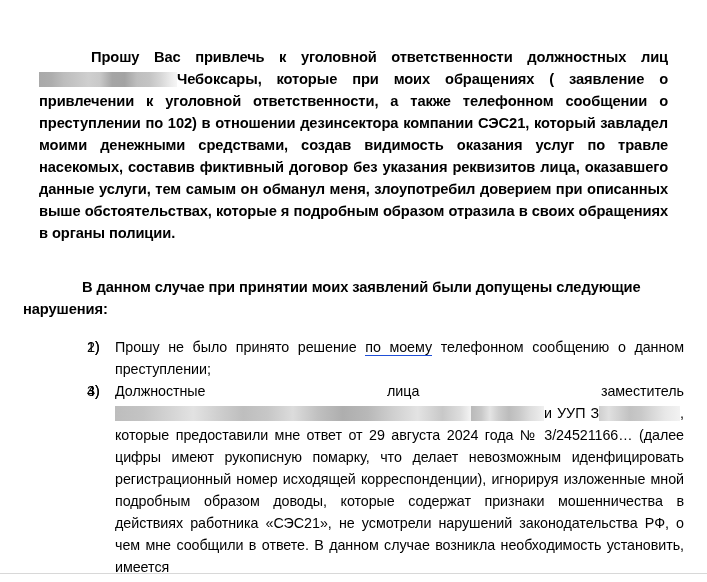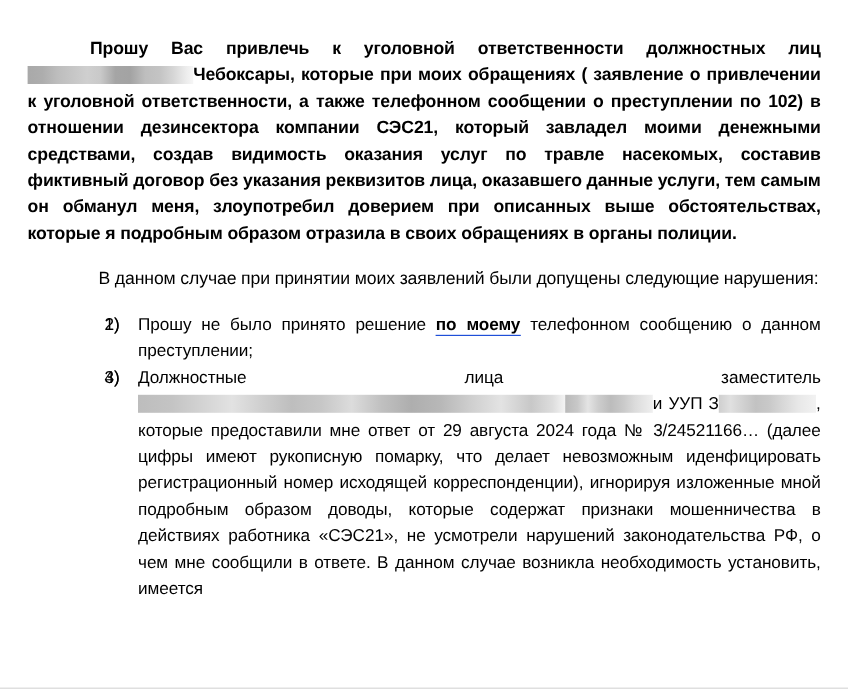--- a/index.html
+++ b/index.html
@@ -27,39 +27,39 @@
 
   
   .doc-body {
     position: absolute;
     left: 23px;
     top: 30px;
     width: 661px;
   }
 
   p.para {
-    margin: 0;
+    margin: 16px;
     font-size: 14.7px;
     line-height: 22px;
     text-align: justify;
     text-justify: inter-word;
     font-weight: bold;
     letter-spacing: -0.1px;
     word-spacing: 0px;
     hyphens: none;
   }
   p.para.indent {
     text-indent: 52px;
   }
   p.lead-in {
     margin: 0;
     padding-top: 16px;
     font-size: 14.7px;
     line-height: 22px;
-    font-weight: normal;
+    font-weight: bold;
     text-indent: 59px;
     letter-spacing: -0.1px;
   }
 
   
   ol.claims {
     margin: 0;
     padding: 0;
     list-style: none;
     padding-top: 16px;
@@ -85,21 +85,20 @@
     font-weight: normal;
   }
   ol.claims > li .body {
     display: block;
   }
 
   
   .gram {
     border-bottom: 1.6px solid #1f4fd8;
     padding-bottom: 0px;
-    font-weight: bold;
   }
 
   
   .redact {
     display: inline-block;
     vertical-align: middle;
     height: 15px;
     position: relative;
     top: -1px;
     border-radius: 0;

